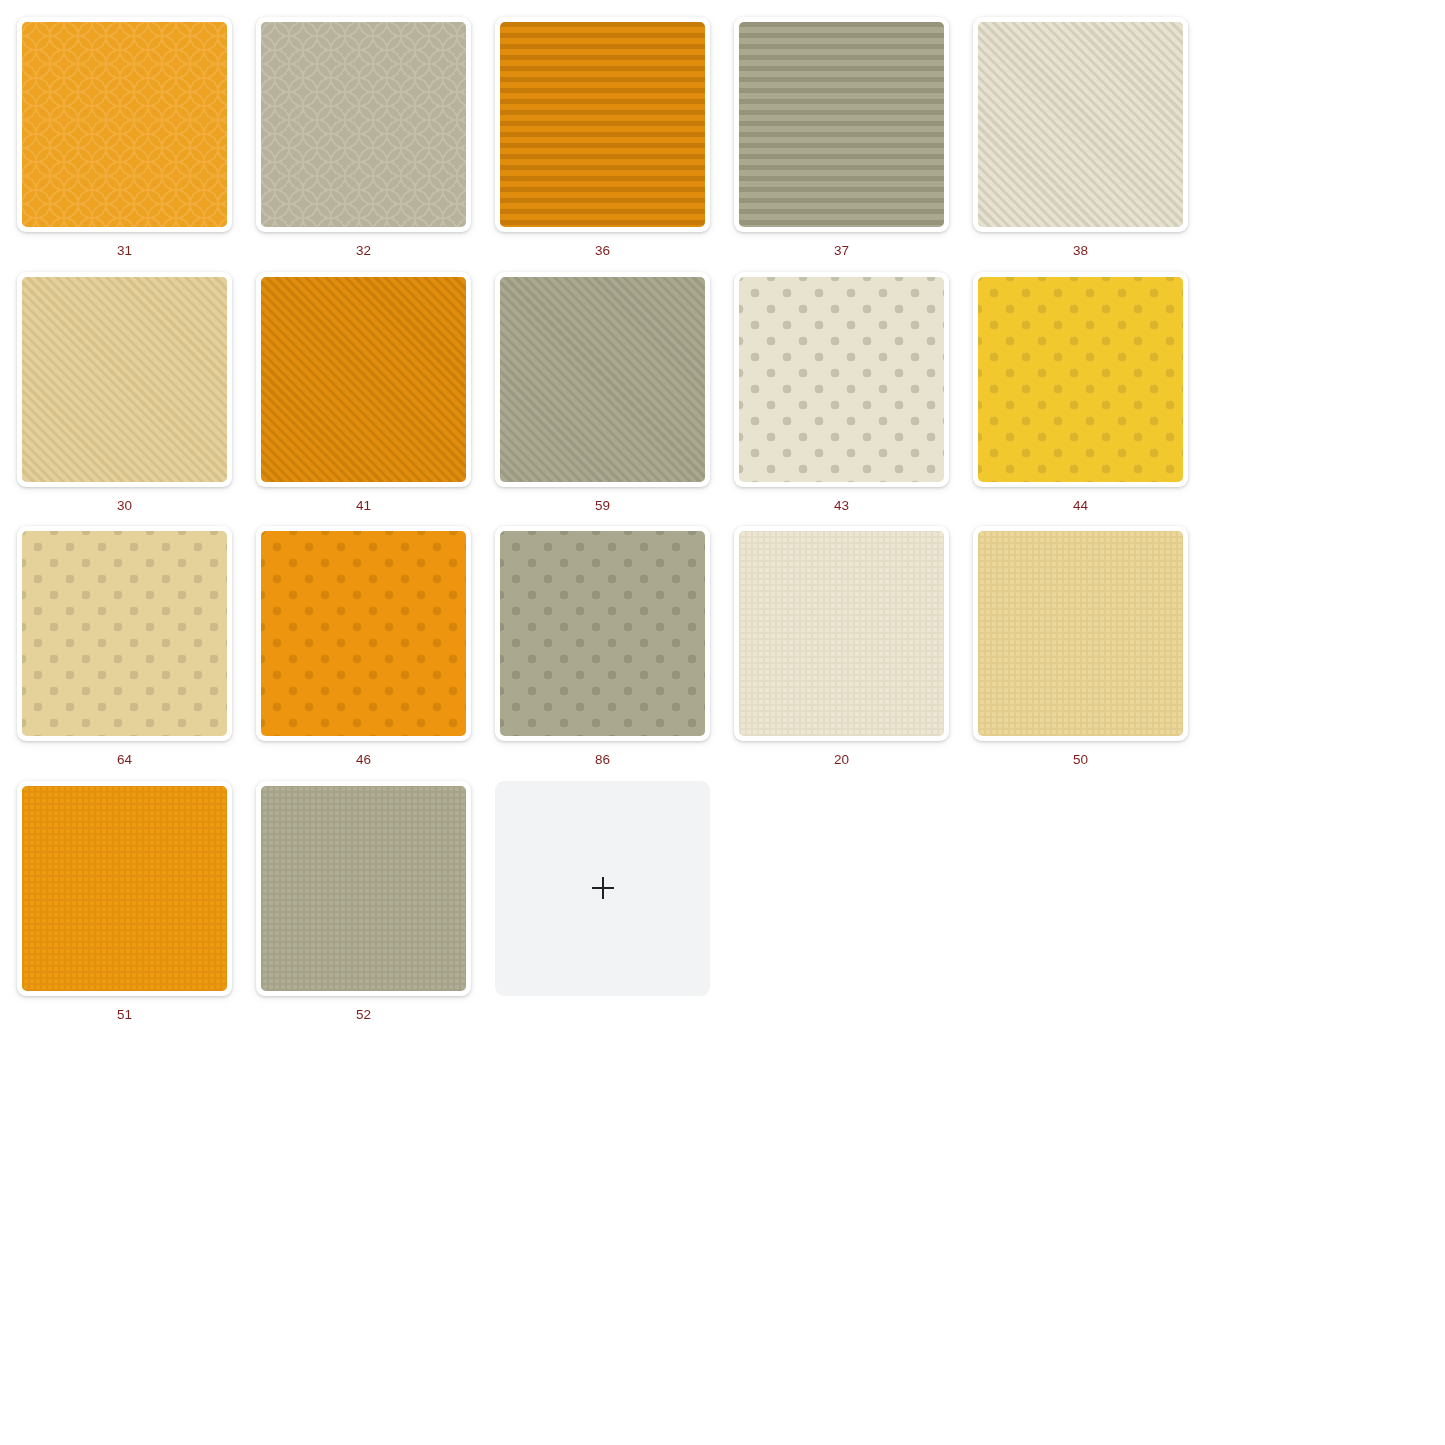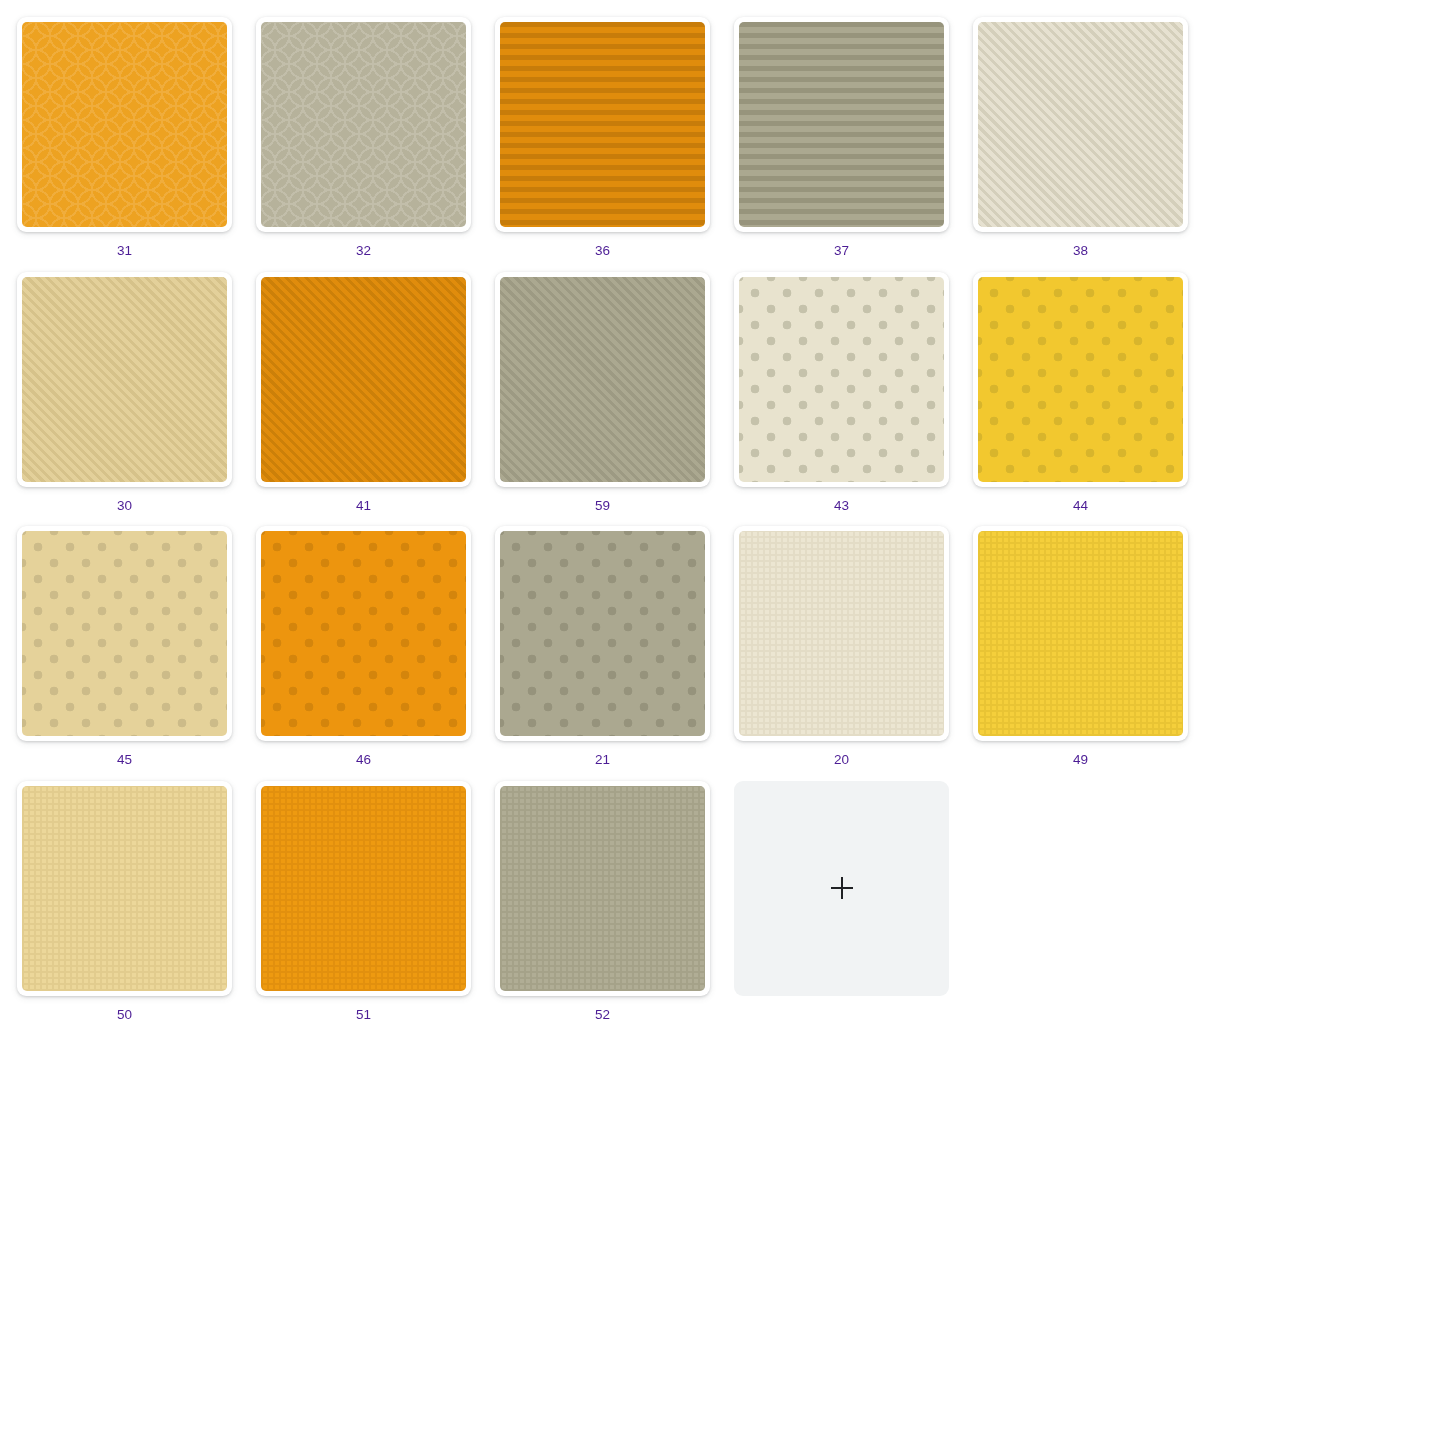--- a/index.html
+++ b/index.html
@@ -42,21 +42,21 @@
   .swatch {
     width: 100%;
     height: 100%;
     border-radius: 5px;
     background-repeat: repeat;
   }
 
   .label {
     text-align: center;
     font-size: 13.5px;
-    color: #4c1d95;
+    color: #7f1d1d;
     margin-top: 12px;
     letter-spacing: 0.1px;
     line-height: 1;
   }
 
   
   .add-card {
     width: 215px;
     height: 215px;
     box-sizing: border-box;
@@ -147,45 +147,39 @@
     <div class="cell">
       <div class="card">
         <div class="swatch" style="background-color: rgb(242, 200, 47); background-image: radial-gradient(rgb(216, 181, 44) 4.2px, transparent 4.6px), radial-gradient(rgb(216, 181, 44) 4.2px, transparent 4.6px); background-size: 32px 32px, 32px 32px; background-position: 0px 0px, 16px 16px;"></div>
       </div>
       <div class="label">44</div>
     </div>
     <div class="cell">
       <div class="card">
         <div class="swatch" style="background-color: rgb(229, 210, 154); background-image: radial-gradient(rgb(204, 187, 137) 4.2px, transparent 4.6px), radial-gradient(rgb(204, 187, 137) 4.2px, transparent 4.6px); background-size: 32px 32px, 32px 32px; background-position: 0px 0px, 16px 16px;"></div>
       </div>
-      <div class="label">45</div>
+      <div class="label">64</div>
     </div>
     <div class="cell">
       <div class="card">
         <div class="swatch" style="background-color: rgb(237, 149, 14); background-image: radial-gradient(rgb(212, 133, 12) 4.2px, transparent 4.6px), radial-gradient(rgb(212, 133, 12) 4.2px, transparent 4.6px); background-size: 32px 32px, 32px 32px; background-position: 0px 0px, 16px 16px;"></div>
       </div>
       <div class="label">46</div>
     </div>
     <div class="cell">
       <div class="card">
         <div class="swatch" style="background-color: rgb(171, 168, 144); background-image: radial-gradient(rgb(150, 147, 124) 4.2px, transparent 4.6px), radial-gradient(rgb(150, 147, 124) 4.2px, transparent 4.6px); background-size: 32px 32px, 32px 32px; background-position: 0px 0px, 16px 16px;"></div>
       </div>
-      <div class="label">21</div>
+      <div class="label">86</div>
     </div>
     <div class="cell">
       <div class="card">
         <div class="swatch" style="background-color: rgb(236, 230, 210); background-image: repeating-linear-gradient(0deg, rgb(227, 220, 198) 0px, rgb(227, 220, 198) 2px, transparent 2px, transparent 6px), repeating-linear-gradient(90deg, rgb(227, 220, 198) 0px, rgb(227, 220, 198) 2px, transparent 2px, transparent 6px); background-size: auto;"></div>
       </div>
       <div class="label">20</div>
-    </div>
-    <div class="cell">
-      <div class="card">
-        <div class="swatch" style="background-color: rgb(245, 207, 59); background-image: repeating-linear-gradient(0deg, rgb(233, 196, 52) 0px, rgb(233, 196, 52) 2px, transparent 2px, transparent 6px), repeating-linear-gradient(90deg, rgb(233, 196, 52) 0px, rgb(233, 196, 52) 2px, transparent 2px, transparent 6px); background-size: auto;"></div>
-      </div>
-      <div class="label">49</div>
     </div>
     <div class="cell">
       <div class="card">
         <div class="swatch" style="background-color: rgb(236, 215, 154); background-image: repeating-linear-gradient(0deg, rgb(226, 204, 142) 0px, rgb(226, 204, 142) 2px, transparent 2px, transparent 6px), repeating-linear-gradient(90deg, rgb(226, 204, 142) 0px, rgb(226, 204, 142) 2px, transparent 2px, transparent 6px); background-size: auto;"></div>
       </div>
       <div class="label">50</div>
     </div>
     <div class="cell">
       <div class="card">
         <div class="swatch" style="background-color: rgb(238, 154, 16); background-image: repeating-linear-gradient(0deg, rgb(226, 144, 14) 0px, rgb(226, 144, 14) 2px, transparent 2px, transparent 6px), repeating-linear-gradient(90deg, rgb(226, 144, 14) 0px, rgb(226, 144, 14) 2px, transparent 2px, transparent 6px); background-size: auto;"></div>

